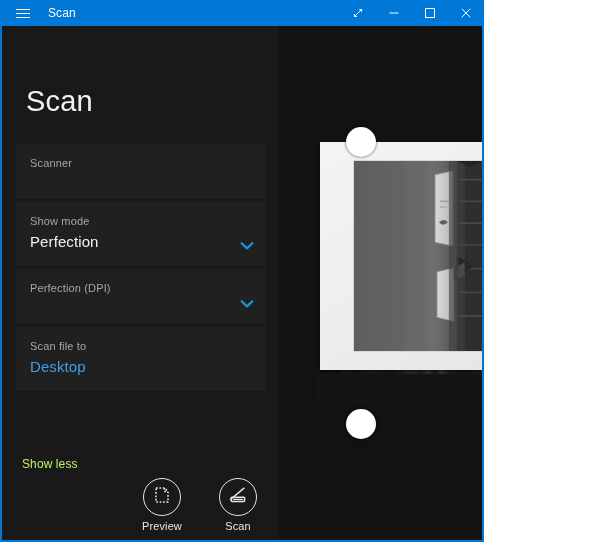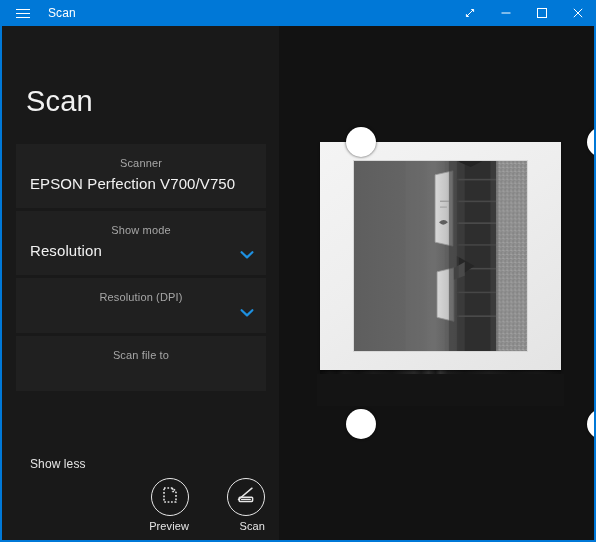--- a/index.html
+++ b/index.html
@@ -11,21 +11,21 @@
   body {
     width: 600px;
     height: 542px;
     overflow: hidden;
     font-family: "Liberation Sans", sans-serif;
     -webkit-font-smoothing: antialiased;
   }
 
   .window {
     position: relative;
-    width: 596px;
+    width: 484px;
     height: 542px;
     box-sizing: border-box;
     background: #0f0f0f;
     border-left: 2px solid #0078d7;
     border-right: 2px solid #0078d7;
     border-bottom: 2px solid #0078d7;
     overflow: hidden;
   }
 
   
@@ -113,21 +113,20 @@
     box-sizing: border-box;
     position: relative;
     min-height: 55px;
   }
   .card-label {
     color: #a6a6a6;
     font-size: 11px;
     line-height: 14px;
     letter-spacing: 0.15px;
     margin-bottom: 4px;
-    text-align: center;
   }
   .card-value {
     color: #f2f2f2;
     font-size: 15px;
     font-weight: 300;
     line-height: 20px;
     letter-spacing: 0.1px;
   }
   .card-value.link {
     color: #3c9fe8;
@@ -137,40 +136,40 @@
     right: 12px;
     bottom: 15px;
     width: 14px;
     height: 10px;
     cursor: pointer;
   }
   .chev svg { display: block; }
 
   .show-less {
     position: absolute;
-    left: 28px;
+    left: 20px;
     top: 431px;
-    color: #e5e5e5;
+    color: #bef264;
     font-size: 12px;
     cursor: pointer;
     letter-spacing: 0.1px;
   }
 
   .actions {
     position: absolute;
     right: 14px;
     bottom: 8px;
     display: flex;
     gap: 22px;
   }
   .action {
     width: 54px;
     display: flex;
     flex-direction: column;
-    align-items: flex-end;
+    align-items: center;
     cursor: pointer;
     padding-top: 2px;
   }
   .action-circle {
     width: 38px;
     height: 38px;
     border-radius: 50%;
     border: 1.5px solid #e6e6e6;
     display: flex;
     align-items: center;
@@ -308,45 +307,45 @@
   <div class="content">
 
     <div class="sidebar">
 
       <div class="page-title">Scan</div>
 
       <div class="cards">
 
         <div class="card">
           <div class="card-label">Scanner</div>
-          <div class="card-value">EPSON Perfection V700/V750</div>
         </div>
 
 
         <div class="card">
           <div class="card-label">Show mode</div>
-          <div class="card-value">Resolution</div>
+          <div class="card-value">Perfection</div>
           <span class="chev">
             <svg width="14" height="10" viewBox="0 0 14 10">
               <path d="M1.6 2.2 L7 7.4 L12.4 2.2" stroke="#1e90e0" stroke-width="2.2" fill="none" stroke-linecap="round" stroke-linejoin="round"></path>
             </svg>
           </span>
         </div>
 
         <div class="card">
-          <div class="card-label">Resolution (DPI)</div>
+          <div class="card-label">Perfection (DPI)</div>
           <span class="chev">
             <svg width="14" height="10" viewBox="0 0 14 10">
               <path d="M1.6 2.2 L7 7.4 L12.4 2.2" stroke="#1e90e0" stroke-width="2.2" fill="none" stroke-linecap="round" stroke-linejoin="round"></path>
             </svg>
           </span>
         </div>
 
         <div class="card">
           <div class="card-label">Scan file to</div>
+          <div class="card-value link">Desktop</div>
         </div>
 
       </div>
 
       <div class="show-less">Show less</div>
 
       <div class="actions">
 
         <div class="action">
           <div class="action-circle">

